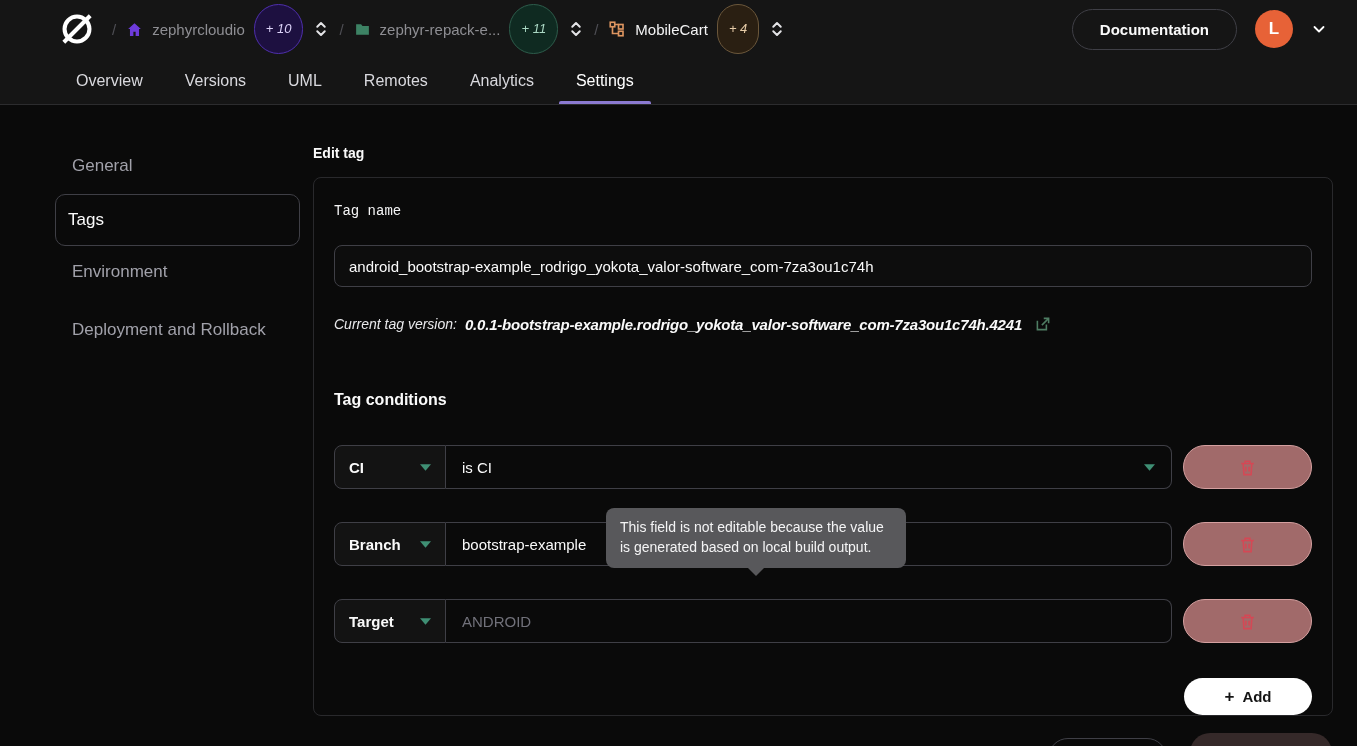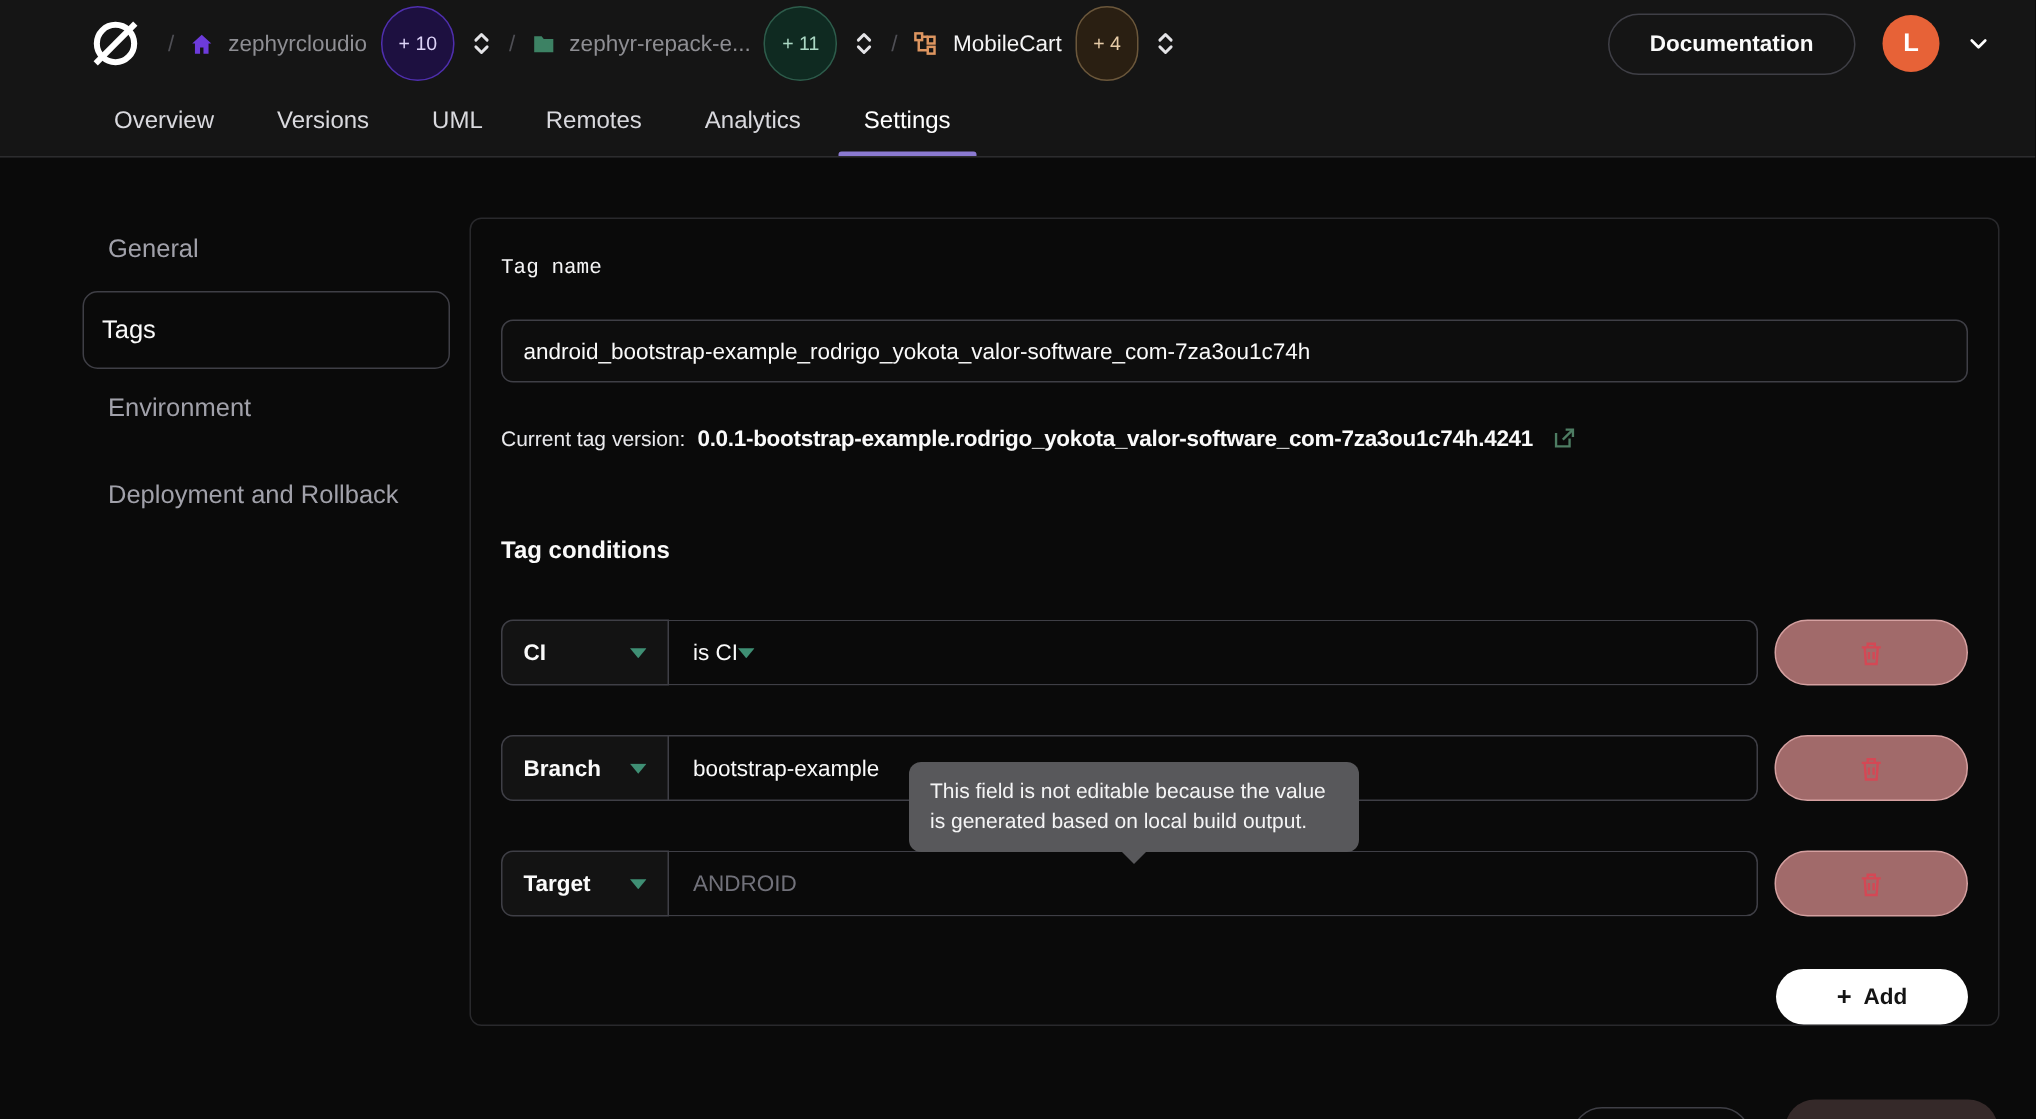--- a/index.html
+++ b/index.html
@@ -21,21 +21,21 @@
   .header-row {
     display: flex; align-items: center; height: 58px; padding: 0 30px 0 58px;
   }
   .logo { width: 38px; height: 38px; display: flex; align-items: center; justify-content: center; cursor: pointer; }
   .crumbs { display: flex; align-items: center; margin-left: 16px; gap: 10px; font-size: 15px; }
   .sep { color: #4f4f55; font-size: 15px; }
   .crumb { display: flex; align-items: center; gap: 9px; cursor: pointer; }
   .clabel.dim { color: #8e8e93; }
   .clabel.bright { color: #f4f4f5; }
   .badge {
-    font-size: 13px; padding: 16px 11px; border-radius: 999px; line-height: 1.2; white-space: nowrap;
+    font-size: 13px; padding: 16px 11px; border-radius: 999px; line-height: 1.2; white-space: nowrap; font-style: italic;
   }
   .badge.purple { background: #1d1040; border: 1px solid #4f2fae; color: #ddd3f8; }
   .badge.green  { background: #0f2a21; border: 1px solid #2d5c4b; color: #abd8c4; }
   .badge.amber  { background: #2a1f12; border: 1px solid #6b573b; color: #e6cba7; }
   .switch { display: flex; align-items: center; cursor: pointer; padding: 0 2px; }
 
   .header-right { margin-left: auto; display: flex; align-items: center; gap: 18px; }
   .doc-btn {
     background: transparent; border: 1px solid #3f3f46; border-radius: 22px;
     color: #fafafa; font-weight: 700; font-size: 15px; padding: 11px 27px;
@@ -75,38 +75,38 @@
   .page-title { font-size: 14px; font-weight: 700; color: #fafafa; margin-bottom: 16px; }
   .card {
     border: 1px solid #29292c; border-radius: 8px; padding: 20px; height: 539px;
   }
   .field-label { font-size: 14px; color: #f4f4f5; margin: 5px 0 26px; font-family: Liberation Mono, monospace; }
   .text-input {
     width: 100%; height: 42px; background: #0d0d0d; border: 1px solid #3f3f46;
     border-radius: 8px; color: #fafafa; font-size: 15px; padding: 0 14px;
     font-family: "Liberation Sans", sans-serif; outline: none;
   }
-  .version-row { display: flex; align-items: center; gap: 8px; margin-top: 28px; }
+  .version-row { display: flex; align-items: center; gap: 8px; margin-top: 28px; font-style: italic; }
   .version-label { font-size: 14px; color: #e9e9ec; }
   .version-value { font-size: 15px; font-weight: 700; color: #fafafa; letter-spacing: -0.2px; }
   .ext-icon { display: flex; align-items: center; margin-left: 4px; cursor: pointer; }
 
   .cond-title { font-size: 16px; font-weight: 700; margin-top: 58px; }
 
   .cond-rows { margin-top: 36px; }
   .cond-row { display: flex; align-items: stretch; height: 44px; margin-bottom: 33px; }
   .type-select {
     width: 112px; flex: none; background: #131313; border: 1px solid #3f3f46;
     border-radius: 8px 0 0 8px; display: flex; align-items: center;
     justify-content: space-between; padding: 0 14px; cursor: pointer;
   }
   .type-label { font-weight: 700; font-size: 15px; color: #fafafa; }
   .value-box {
     flex: 1; border: 1px solid #3f3f46; border-left: none; border-radius: 0 8px 8px 0;
-    display: flex; align-items: center; 
+    display: flex; align-items: center; justify-content: space-between;
     padding: 0 16px; font-size: 15px; color: #fafafa; background: transparent;
   }
   .value-box.select { cursor: pointer; }
   .value-input {
     flex: 1; border: 1px solid #3f3f46; border-left: none; border-radius: 0 8px 8px 0;
     background: transparent; color: #fafafa; font-size: 15px; padding: 0 16px;
     font-family: "Liberation Sans", sans-serif; outline: none;
   }
   .value-box.disabled { color: #71717a; cursor: default; }
   .sel-chev { display: flex; align-items: center; }
@@ -226,20 +226,21 @@
 </div>
 
 <div class="sidebar">
   <div class="side-item">General</div>
   <div class="side-item boxed">Tags</div>
   <div class="side-item env">Environment</div>
   <div class="side-item dar">Deployment and Rollback</div>
 </div>
 
 <div class="main">
+  <div class="page-title">Edit tag</div>
 
   <div class="card">
     <div class="field-label">Tag name</div>
     <input class="text-input" type="text" value="android_bootstrap-example_rodrigo_yokota_valor-software_com-7za3ou1c74h" style="">
 
     <div class="version-row">
       <span class="version-label">Current tag version:</span>
       <span class="version-value">0.0.1-bootstrap-example.rodrigo_yokota_valor-software_com-7za3ou1c74h.4241</span>
       <span class="ext-icon">
         <svg width="18" height="18" viewBox="0 0 24 24" fill="none" stroke="#4e7d63" stroke-width="2.1">

